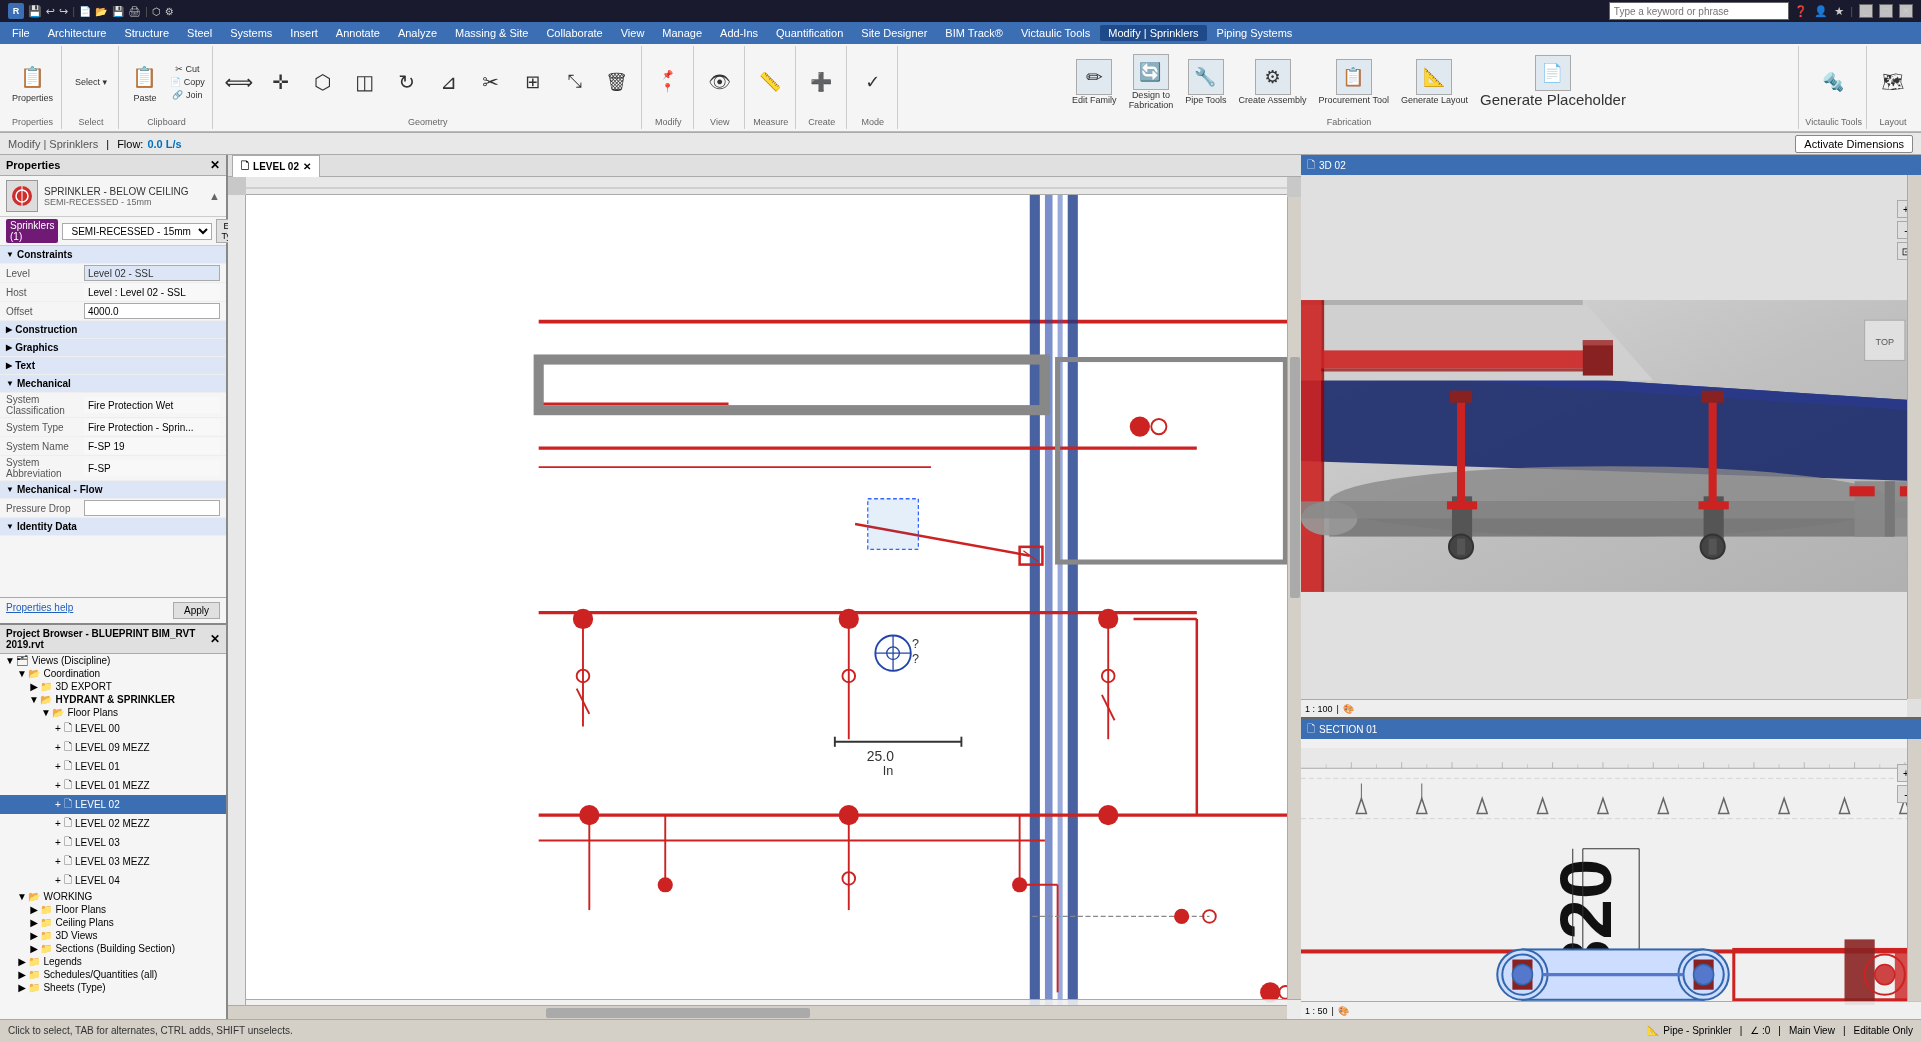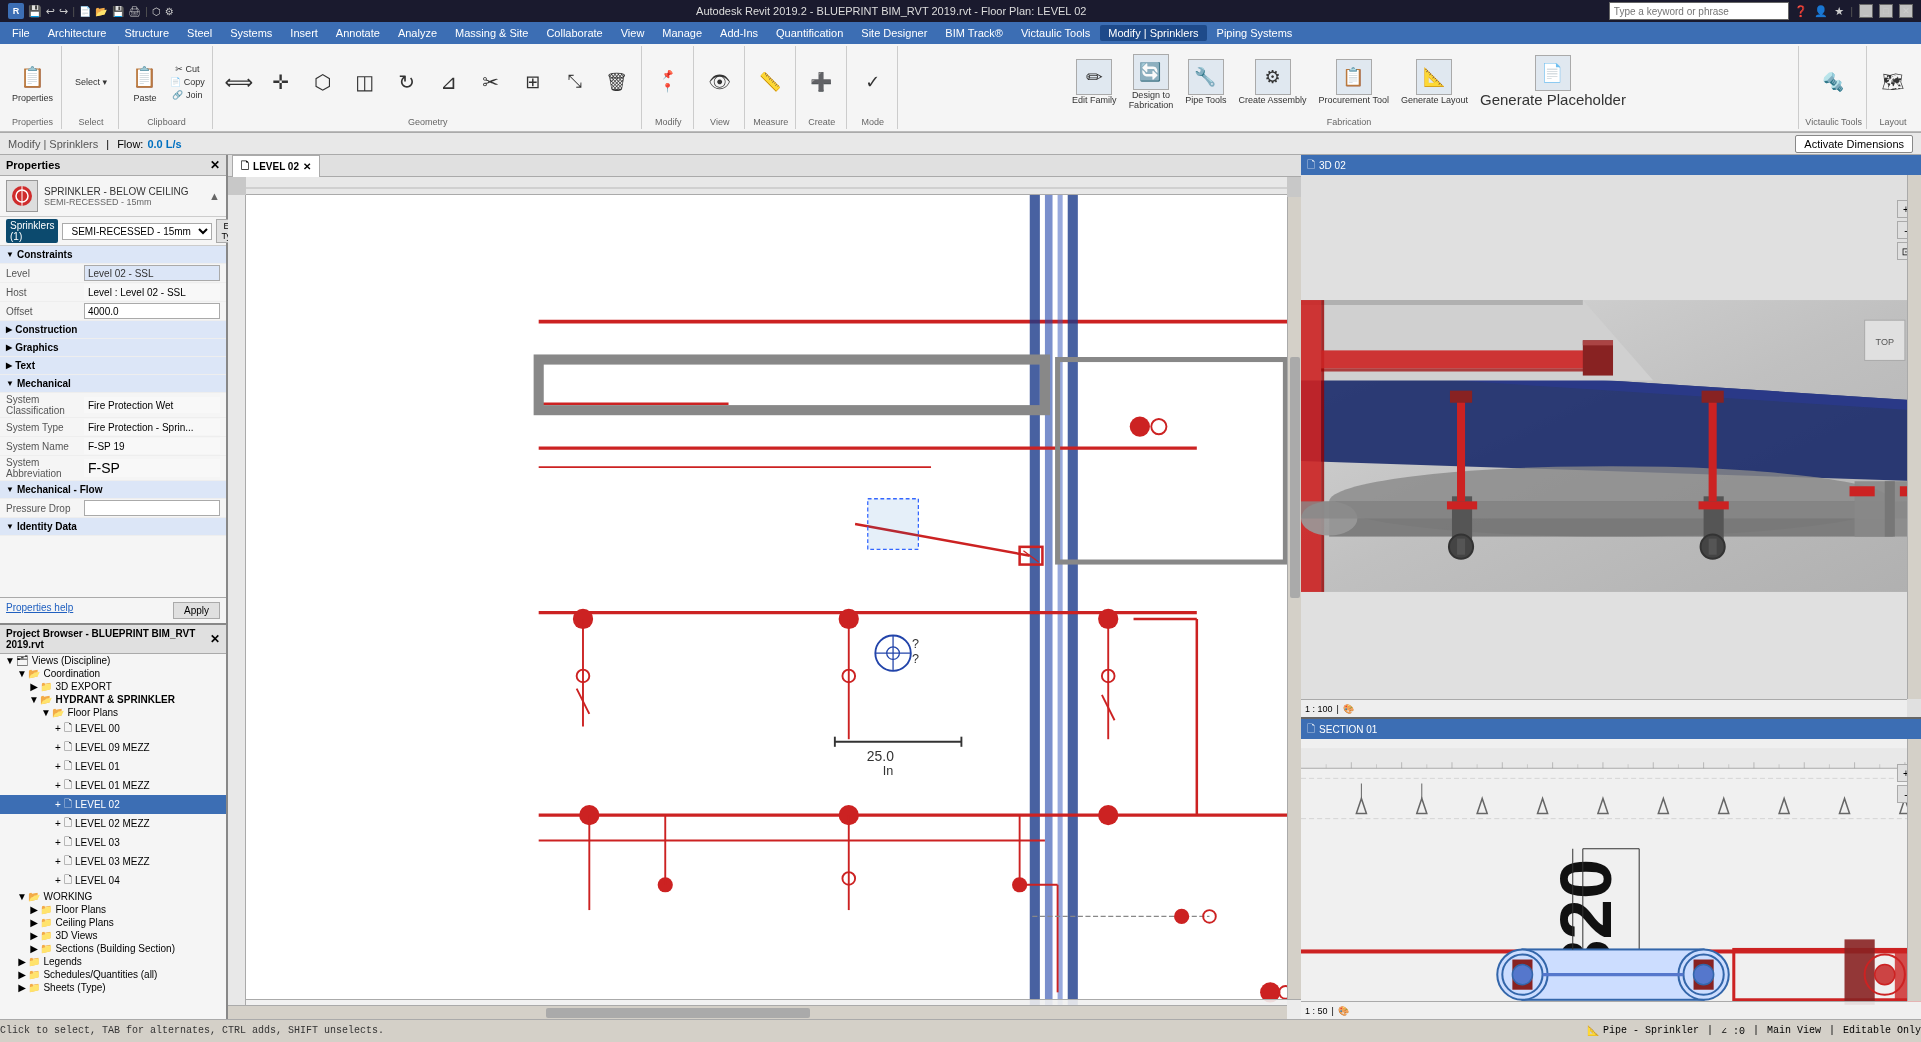--- a/index.html
+++ b/index.html
@@ -194,21 +194,21 @@
       font-size: 10px;
     }
     .edit-type-btn {
       font-size: 9px;
       padding: 1px 4px;
       background: #e0e0e0;
       border: 1px solid #aaa;
       cursor: pointer;
     }
     .sprinkler-count {
-      background: #0c4a6e;
+      background: #701a75;
       color: white;
       padding: 1px 4px;
       border-radius: 2px;
       font-size: 10px;
     }
     .prop-footer {
       display: flex;
       justify-content: space-between;
       padding: 4px 6px;
       border-top: 1px solid #aaa;
@@ -273,25 +273,24 @@
       gap: 4px;
     }
 
     
     .status-bar {
       height: 22px;
       background: #d4d0c8;
       border-top: 1px solid #aaa;
       display: flex;
       align-items: center;
-      padding: 0 0;
+      padding: 0 8px;
       font-size: 10px;
       gap: 8px;
       justify-content: space-between;
-      font-family: Liberation Mono, monospace;
     }
     .status-left { flex: 1; color: #333; }
     .status-right { display: flex; align-items: center; gap: 8px; }
     .status-item { display: flex; align-items: center; gap: 3px; }
 
     
     .view-footer {
       position: absolute;
       bottom: 0;
       left: 0;
@@ -353,25 +352,20 @@
     <span style="color:#ccc;font-size:11px;">↩</span>
     <span style="color:#ccc;font-size:11px;">↪</span>
     <span style="color:#555">|</span>
     <span style="color:#ccc;font-size:10px;">📄</span>
     <span style="color:#ccc;font-size:10px;">📂</span>
     <span style="color:#ccc;font-size:10px;">💾</span>
     <span style="color:#ccc;font-size:10px;">🖨</span>
     <span style="color:#555">|</span>
     <span style="color:#ccc;font-size:10px;">⬡</span>
     <span style="color:#ccc;font-size:10px;">⚙</span>
-  </div>
-  <div class="title-bar-center">
-    <span>Autodesk Revit 2019.2</span> - 
-    <span>BLUEPRINT BIM_RVT 2019.rvt</span> - 
-    <span>Floor Plan: LEVEL 02</span>
   </div>
   <div class="title-bar-right">
     <input class="search-box" placeholder="Type a keyword or phrase" style="">
     <span style="color:#ccc;">❓</span>
     <span style="color:#ccc;">👤</span>
     <span style="color:#ccc;">★</span>
     <span style="color:#555">|</span>
     <span class="win-btn">_</span>
     <span class="win-btn">□</span>
     <span class="win-btn">✕</span>
@@ -633,21 +627,21 @@
         <div class="prop-row">
           <span class="prop-label">System Type</span>
           <div class="prop-value readonly" style="font-size:10px;">Fire Protection - Sprin...</div>
         </div>
         <div class="prop-row">
           <span class="prop-label">System Name</span>
           <div class="prop-value readonly" style="font-size:10px;">F-SP 19</div>
         </div>
         <div class="prop-row">
           <span class="prop-label">System Abbreviation</span>
-          <div class="prop-value readonly" style="font-size:14px;text-align:center;">F-SP</div>
+          <div class="prop-value readonly" style="font-size:10px;text-align:center;">F-SP</div>
         </div>
 
         <div class="prop-row section-header">
           <span class="prop-section-arrow">▼</span>
           <span>Mechanical - Flow</span>
         </div>
         <div class="prop-row">
           <span class="prop-label">Pressure Drop</span>
           <div class="prop-value" style="font-size:10px;"></div>
         </div>

